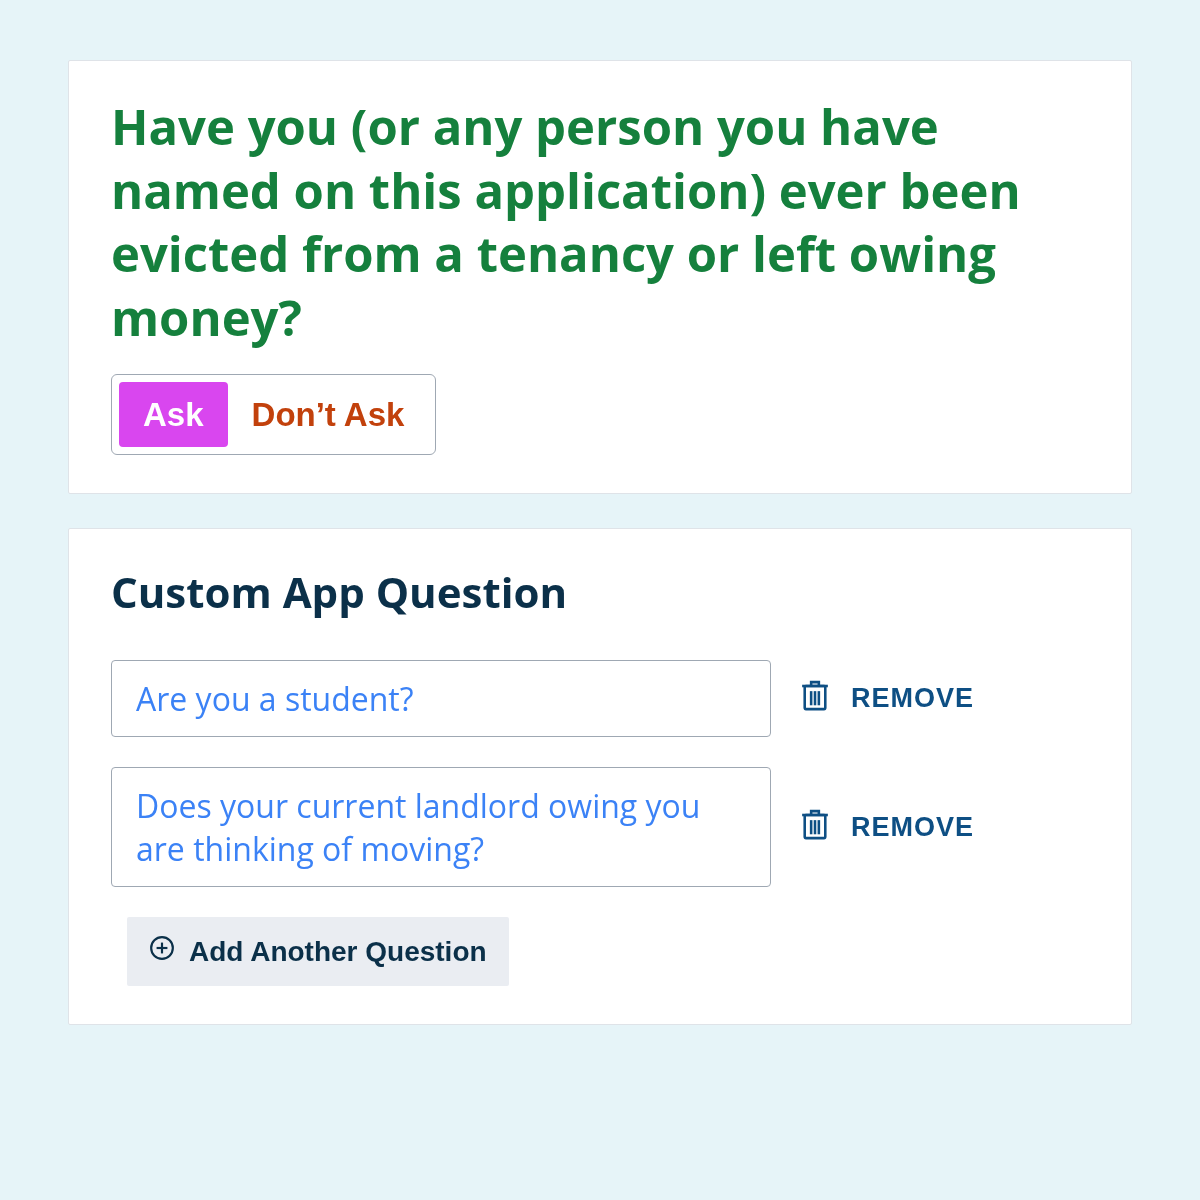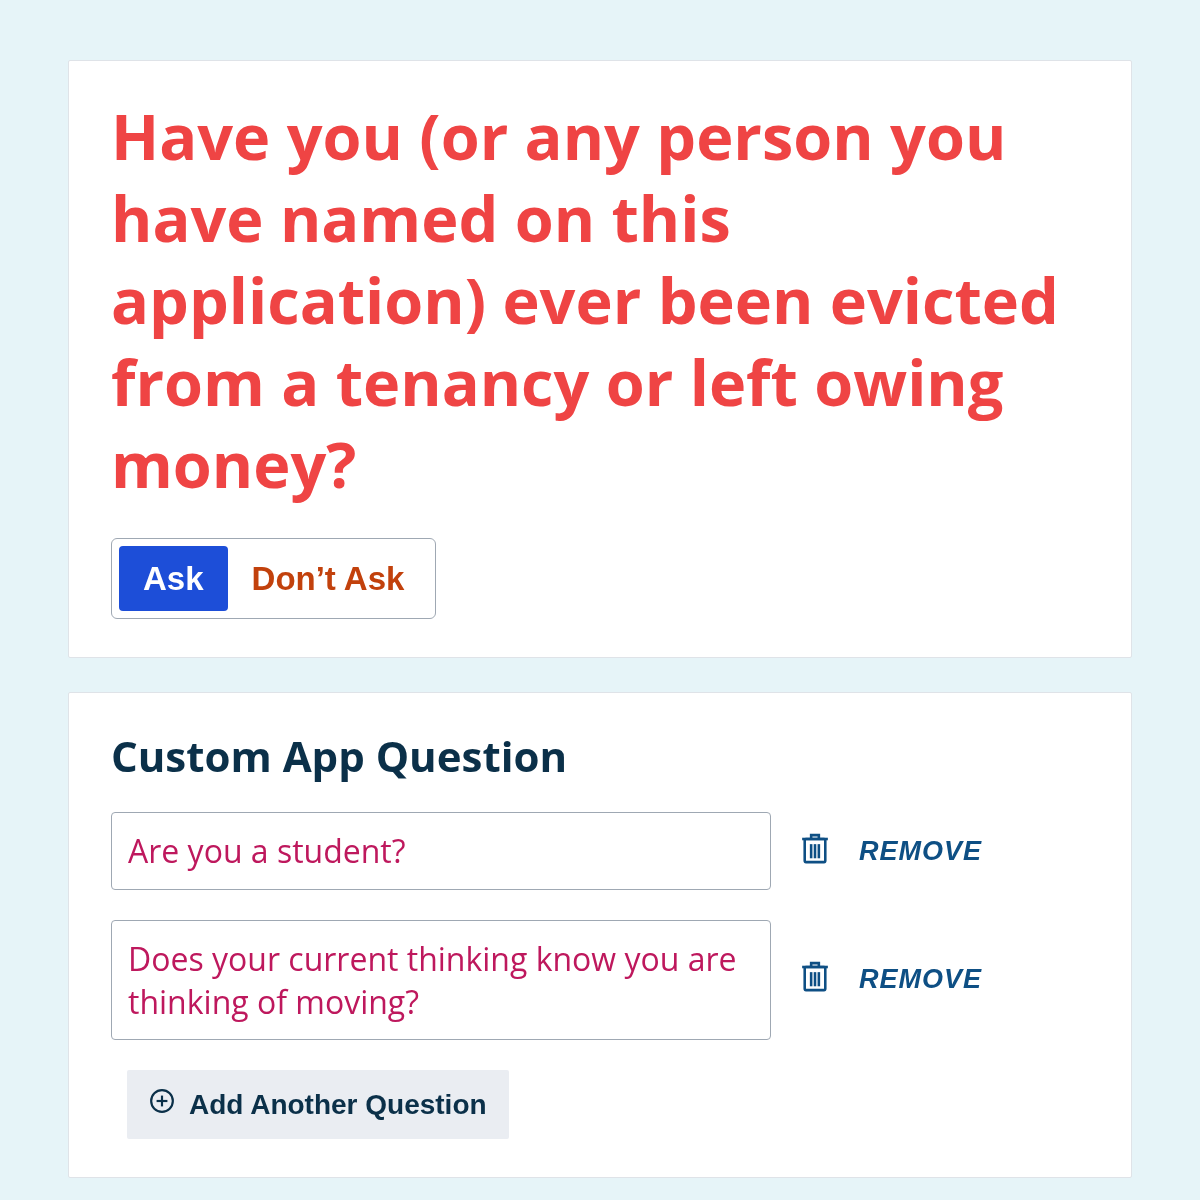--- a/index.html
+++ b/index.html
@@ -11,25 +11,25 @@
     padding: 60px 68px;
   }
   .card {
     background: #ffffff;
     border: 1px solid #dfe3e8;
     border-radius: 2px;
     padding: 34px 42px 38px 42px;
     margin-bottom: 34px;
   }
   .question-title {
-    font-size: 63px;
+    font-size: 49px;
     font-weight: 700;
     line-height: 1.3;
-    color: #ef4444;
-    margin-bottom: 34px;
+    color: #15803d;
+    margin-bottom: 24px;
   }
   .toggle-group {
     display: inline-flex;
     align-items: stretch;
     border: 1px solid #9fa8b3;
     border-radius: 6px;
     padding: 7px;
     background: #ffffff;
   }
   .toggle-btn {
@@ -37,59 +37,58 @@
     background: transparent;
     font-size: 33px;
     font-weight: 600;
     padding: 16px 24px;
     border-radius: 4px;
     cursor: pointer;
     color: #c2410c;
     line-height: 1;
   }
   .toggle-btn.active {
-    background: #1d4ed8;
+    background: #d946ef;
     color: #ffffff;
     font-weight: 700;
   }
   .section-title {
     font-size: 42px;
     font-weight: 700;
     color: #0b3049;
-    margin-bottom: 28px;
+    margin-bottom: 40px;
   }
   .question-row {
     display: flex;
     align-items: center;
     gap: 28px;
     margin-bottom: 30px;
   }
   .question-input {
     flex: 0 0 660px;
     border: 1px solid #9fa8b3;
     border-radius: 4px;
-    padding: 16px 16px;
+    padding: 16px 24px;
     font-size: 32px;
     line-height: 1.35;
-    color: #be185d;
+    color: #3b82f6;
     font-family: inherit;
     background: #ffffff;
   }
   .remove-btn {
     display: inline-flex;
     align-items: center;
-    gap: 28px;
+    gap: 20px;
     background: transparent;
     border: none;
     cursor: pointer;
     color: #0e4f84;
     font-size: 27px;
     font-weight: 700;
     letter-spacing: 1px;
-    font-style: italic;
   }
   .remove-btn svg {
     width: 32px;
     height: 36px;
   }
   .add-btn {
     display: inline-flex;
     align-items: center;
     gap: 14px;
     background: #eaedf2;
@@ -132,21 +131,21 @@
           <path d="M9 11 L9 22"></path>
           <path d="M12 11 L12 22"></path>
           <path d="M15 11 L15 22"></path>
         </svg>
       </span>
       <span>REMOVE</span>
     </button>
   </div>
 
   <div class="question-row">
-    <div class="question-input">Does your current thinking know you are thinking of moving?</div>
+    <div class="question-input">Does your current landlord owing you are thinking of moving?</div>
     <button class="remove-btn">
       <span>
         <svg viewBox="0 0 24 28" fill="none" stroke="#0e4f84" stroke-width="2">
           <rect x="4" y="7" width="16" height="18" rx="1"></rect>
           <path d="M2 7 L22 7"></path>
           <path d="M9 7 L9 4 L15 4 L15 7"></path>
           <path d="M9 11 L9 22"></path>
           <path d="M12 11 L12 22"></path>
           <path d="M15 11 L15 22"></path>
         </svg>

